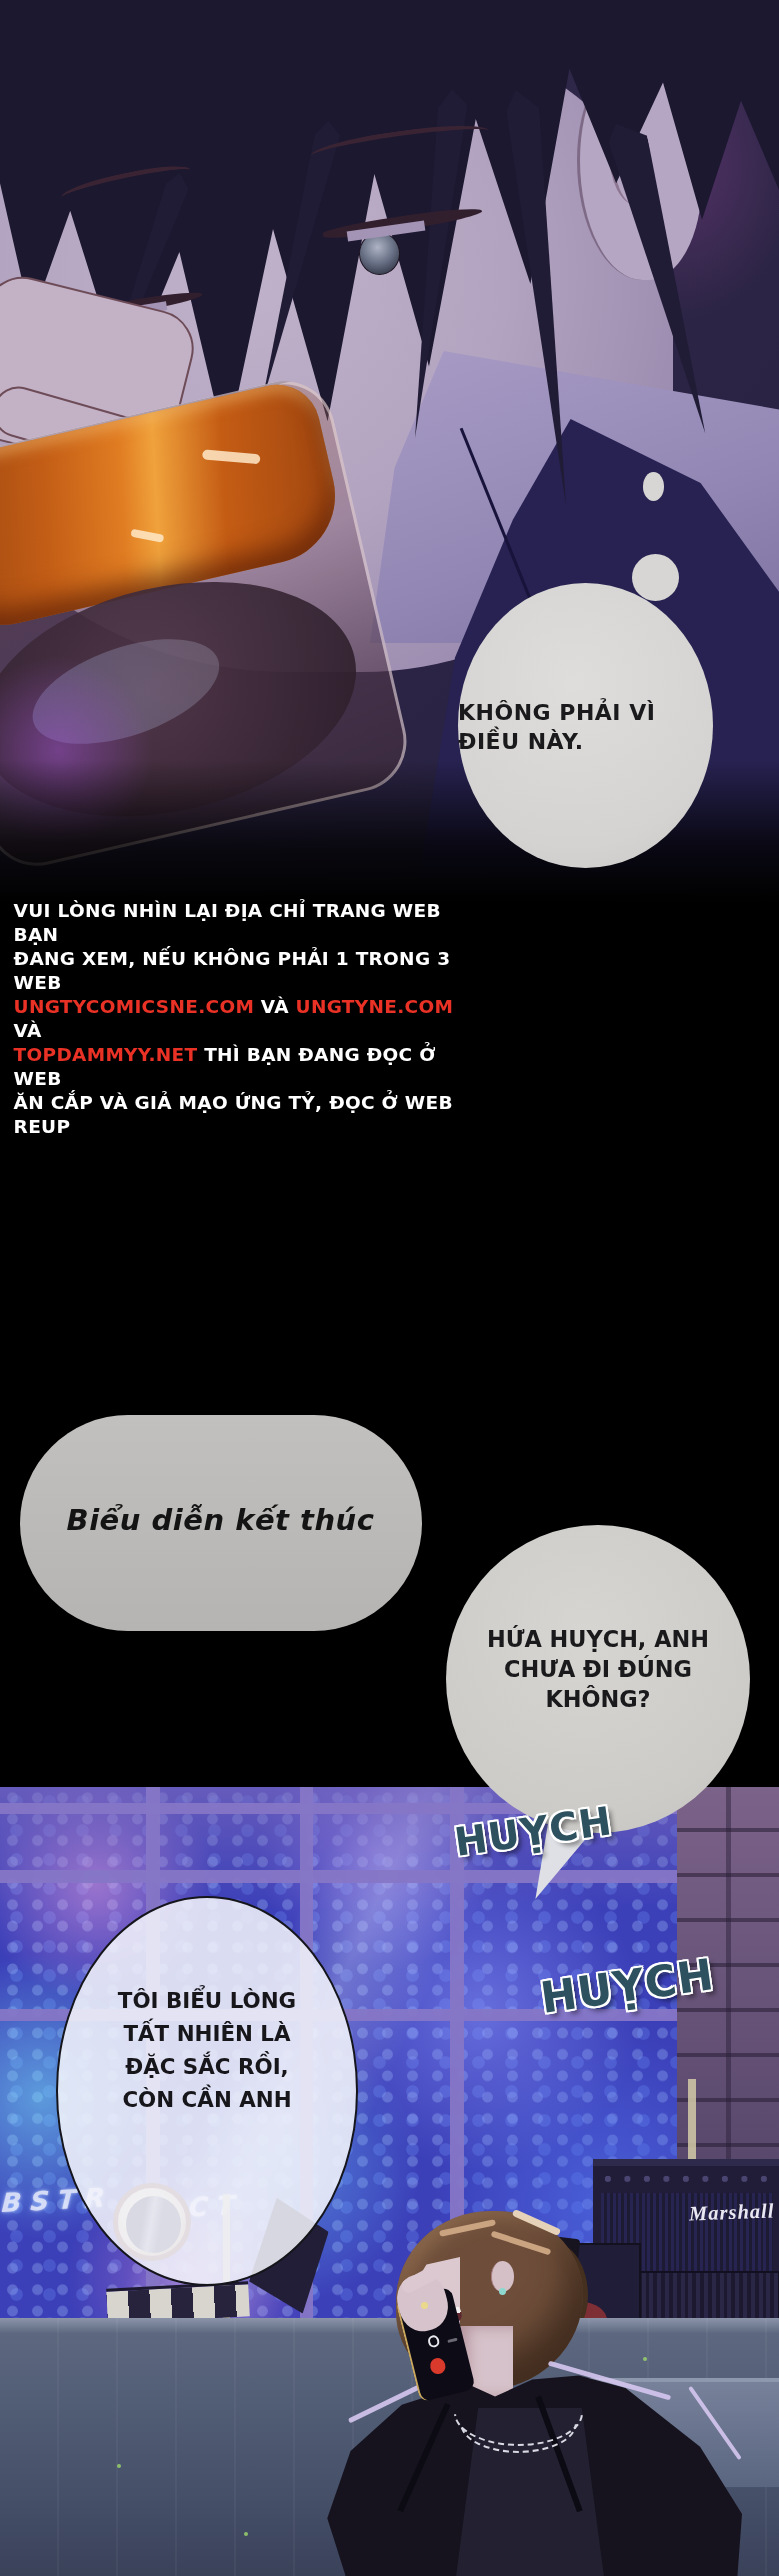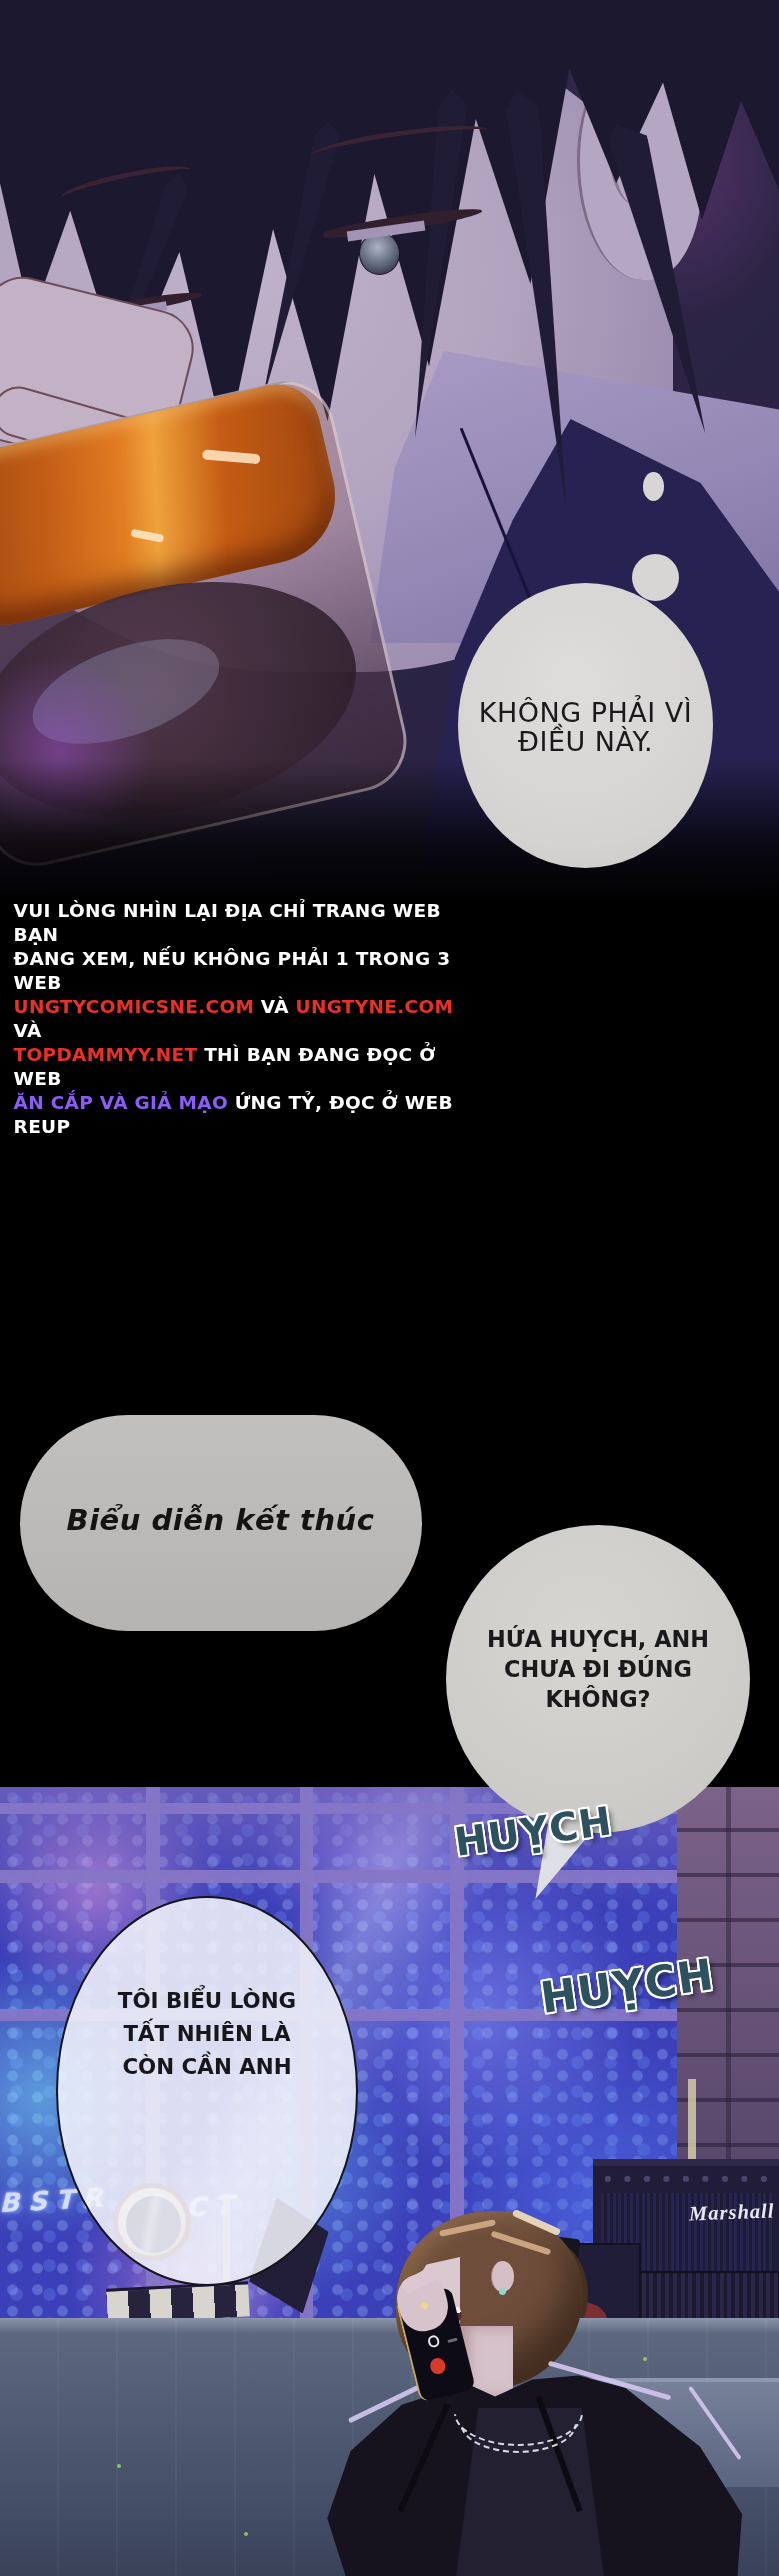--- a/index.html
+++ b/index.html
@@ -71,29 +71,29 @@
             background:radial-gradient(closest-side,rgba(156,82,200,.55),transparent 75%); }
   .p1-fade { left:0; top:760px; width:780px; height:152px;
             background:linear-gradient(180deg,transparent 0%,rgba(0,0,0,.75) 55%,#000 95%); }
 
   
   .bubble { background:#d7d6d4; }
   .b1-main { left:458px; top:583px; width:255px; height:285px; border-radius:50%; z-index:20;
              background:radial-gradient(circle at 45% 35%,#dedddb 0%,#d4d3d1 70%,#c8c7c5 100%); }
   .b1-ear  { left:632px; top:554px; width:47px; height:47px; border-radius:50%; z-index:19; }
   .b1-dot  { left:643px; top:472px; width:21.4px; height:29px; border-radius:50%; z-index:19; }
-  .b1-text { left:0; top:115px; width:100%; text-align:center; font-size:27px; line-height:29px;
-             font-weight:400; color:#1a191b; letter-spacing:0.5px; }
+  .b1-text { left:0; top:115px; width:100%; text-align:left; font-size:22px; line-height:29px;
+             font-weight:700; color:#1a191b; letter-spacing:0.5px; }
 
   
   .warning { left:13.6px; top:899px; width:448px; font-size:18.5px; line-height:24px; font-weight:800;
              letter-spacing:0.3px; color:#fff; z-index:5;
              text-shadow:-1.9px -1.9px 0 #000,1.9px -1.9px 0 #000,-1.9px 1.9px 0 #000,1.9px 1.9px 0 #000,0 -1.9px 0 #000,0 1.9px 0 #000,-1.9px 0 0 #000,1.9px 0 0 #000; }
   .warning .red { color:#e93126; }
-  .warning .green { color:#8b5cf6; }
+  .warning .green { color:#ffffff; }
 
   
   .b2 { left:19.5px; top:1415px; width:402px; height:216px; border-radius:109px; z-index:20;
         background:linear-gradient(180deg,#c1c0be 0%,#b5b4b2 100%);font-style:italic; }
   .b2-text { left:0; top:88px; width:100%; text-align:center; font-size:29px; font-weight:800;
              color:#141414; letter-spacing:0.5px; }
 
   
   .b3 { left:446px; top:1525px; width:304px; height:308px; border-radius:50%; z-index:40;
         background:radial-gradient(circle at 45% 35%,#d6d5d2 0%,#cccbc8 70%,#c2c1be 100%); }
@@ -365,20 +365,21 @@
       <div>HỨA HUỴCH, ANH</div>
       <div>CHƯA ĐI ĐÚNG</div>
       <div>KHÔNG?</div>
     </div>
   </div>
 
   <div class="abs b4">
     <div class="abs b4-text">
       <div>TÔI BIỂU LÒNG</div>
       <div>TẤT NHIÊN LÀ</div>
+      <div>ĐẶC SẮC RỒI,</div>
       <div>CÒN CẦN ANH</div>
     </div>
   </div>
 
   <div class="abs sfx sfx1">HUỴCH</div>
   <div class="abs sfx sfx2">HUỴCH</div>
 
 </div>
 
 

